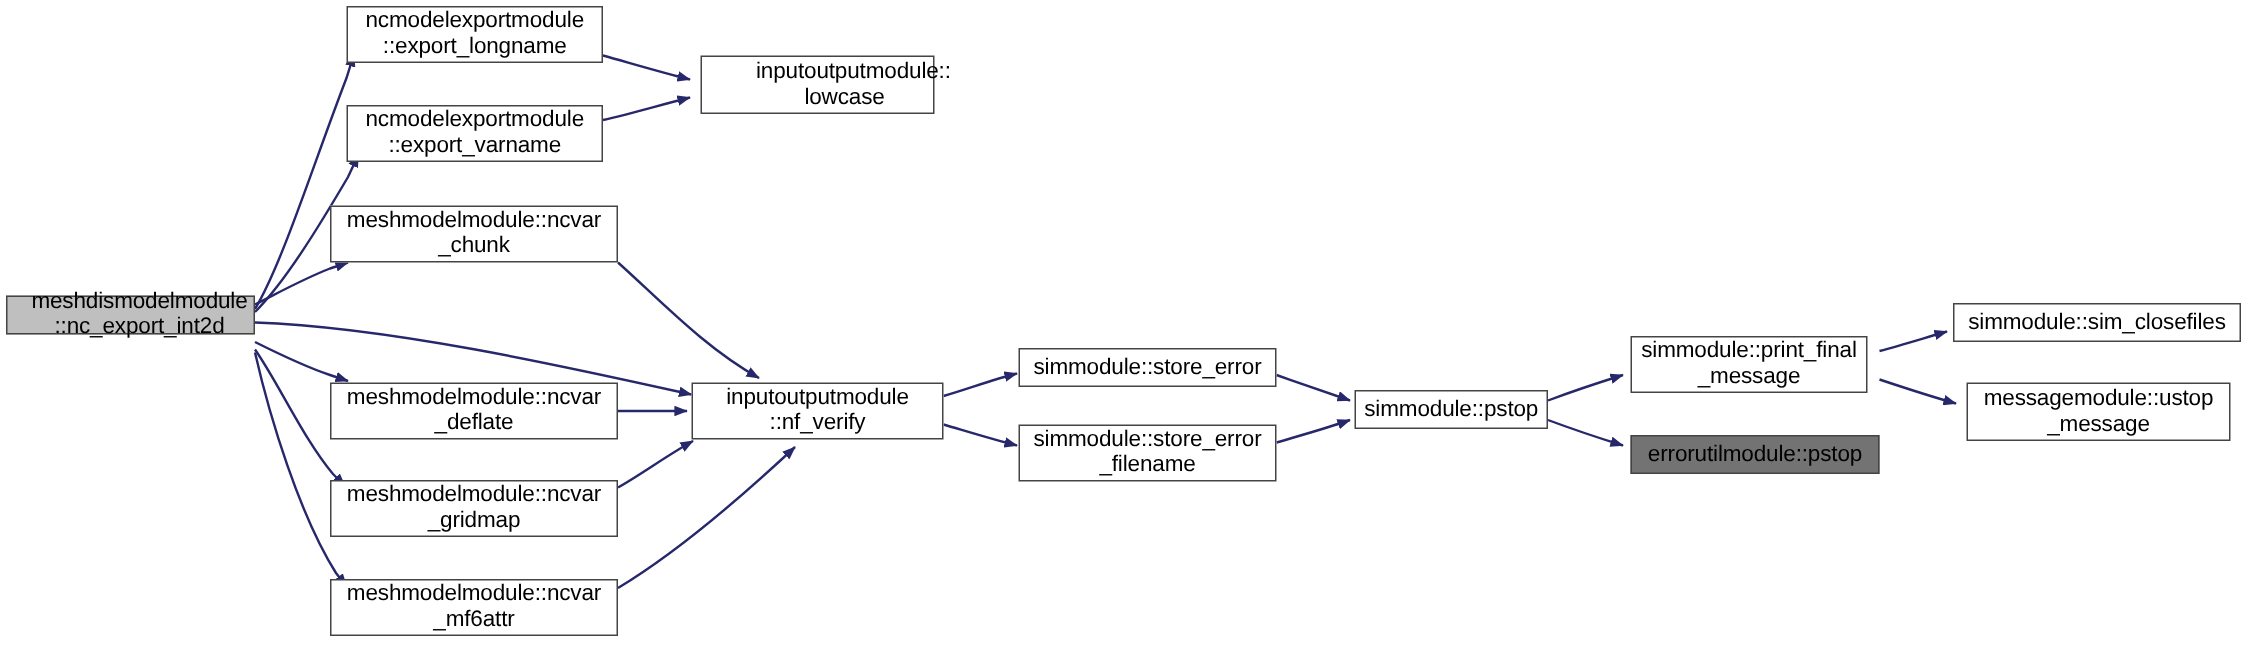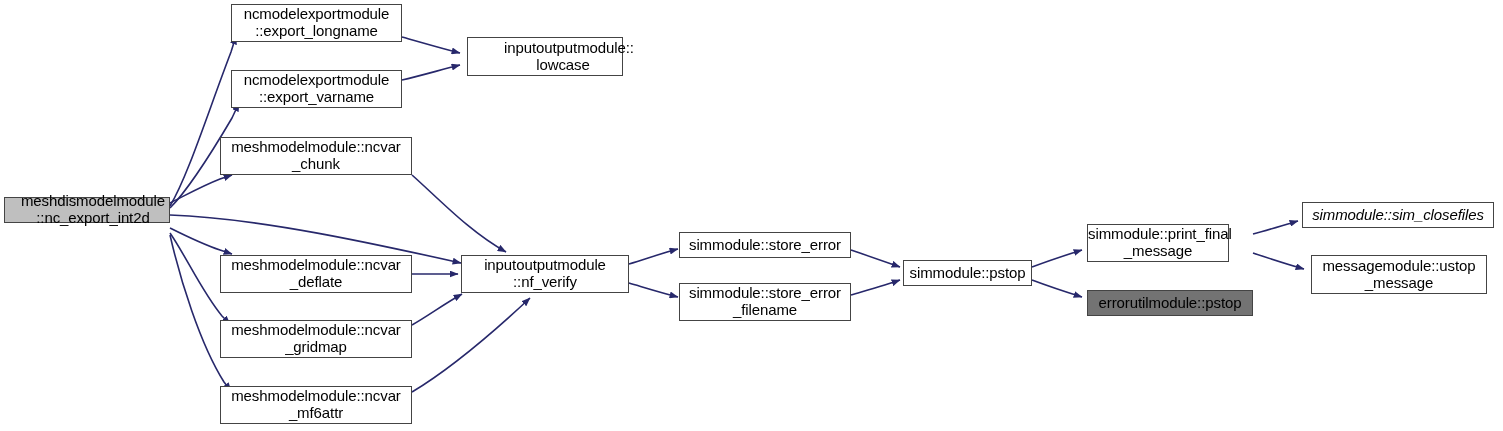--- a/index.html
+++ b/index.html
@@ -98,21 +98,21 @@
       <div class="node" style="left: 220px; top: 320px; width: 192px; height: 38px; background: rgb(255, 255, 255); border-color: rgb(68, 68, 68);"><span class="nlabel">meshmodelmodule::ncvar
 _gridmap</span></div>
       <div class="node" style="left: 220px; top: 386px; width: 192px; height: 38px; background: rgb(255, 255, 255); border-color: rgb(68, 68, 68);"><span class="nlabel">meshmodelmodule::ncvar
 _mf6attr</span></div>
       <div class="node" style="left: 461px; top: 255px; width: 168px; height: 38px; background: rgb(255, 255, 255); border-color: rgb(68, 68, 68);"><span class="nlabel">inputoutputmodule
 ::nf_verify</span></div>
       <div class="node" style="left: 679px; top: 232px; width: 172px; height: 26px; background: rgb(255, 255, 255); border-color: rgb(68, 68, 68);"><span class="nlabel">simmodule::store_error</span></div>
       <div class="node" style="left: 679px; top: 283px; width: 172px; height: 38px; background: rgb(255, 255, 255); border-color: rgb(68, 68, 68);"><span class="nlabel">simmodule::store_error
 _filename</span></div>
       <div class="node" style="left: 903px; top: 260px; width: 129px; height: 26px; background: rgb(255, 255, 255); border-color: rgb(68, 68, 68);"><span class="nlabel">simmodule::pstop</span></div>
-      <div class="node" style="left: 1087px; top: 224px; width: 142px; height: 38px; background: rgb(255, 255, 255); border-color: rgb(68, 68, 68);"><span class="nlabel">simmodule::print_final
+      <div class="node" style="left: 1087px; top: 224px; width: 158px; height: 38px; background: rgb(255, 255, 255); border-color: rgb(68, 68, 68);"><span class="nlabel">simmodule::print_final
 _message</span></div>
       <div class="node" style="left: 1087px; top: 290px; width: 166px; height: 26px; background: #737373; border-color: rgb(68, 68, 68);"><span class="nlabel">errorutilmodule::pstop</span></div>
-      <div class="node" style="left: 1302px; top: 202px; width: 192px; height: 26px; background: rgb(255, 255, 255); border-color: rgb(68, 68, 68); font-style: italic;"><span class="nlabel">simmodule::sim_closefiles</span></div>
+      <div class="node" style="left: 1302px; top: 202px; width: 192px; height: 26px; background: rgb(255, 255, 255); border-color: rgb(68, 68, 68);"><span class="nlabel">simmodule::sim_closefiles</span></div>
       <div class="node" style="left: 1311px; top: 255px; width: 176px; height: 39px; background: rgb(255, 255, 255); border-color: rgb(68, 68, 68);"><span class="nlabel">messagemodule::ustop
 _message</span></div>
     </div>
 
 </div>
 
 </body></html>

